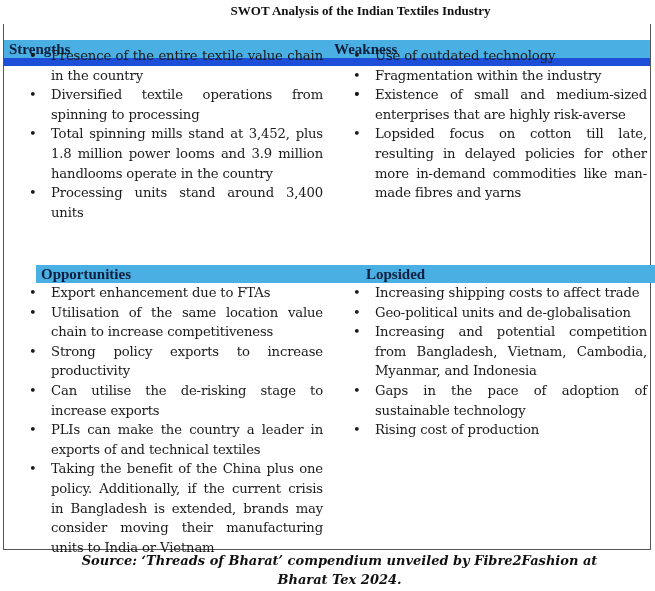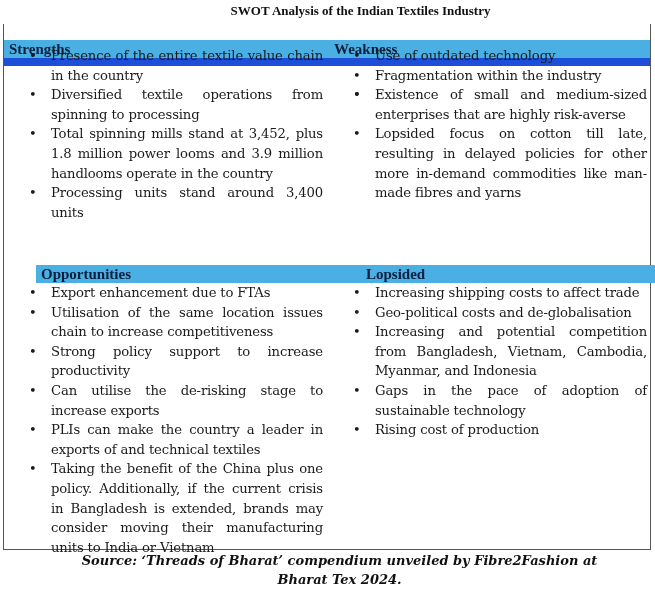--- a/index.html
+++ b/index.html
@@ -90,31 +90,31 @@
   </div>
 
   <div class="hdr mid">
     <span style="left:5px;">Opportunities</span>
     <span style="left:330px;">Lopsided</span>
   </div>
 
   <div class="col" style="left:3px; top:259px;">
     <ul>
         <li><span class="bullet">•</span><span>Export enhancement due to FTAs</span></li>
-        <li><span class="bullet">•</span><span>Utilisation of the same location issues chain to increase competitiveness</span></li>
-        <li><span class="bullet">•</span><span>Strong policy support to increase productivity</span></li>
+        <li><span class="bullet">•</span><span>Utilisation of the same location value chain to increase competitiveness</span></li>
+        <li><span class="bullet">•</span><span>Strong policy exports to increase productivity</span></li>
         <li><span class="bullet">•</span><span>Can utilise the de-risking stage to increase exports</span></li>
         <li><span class="bullet">•</span><span>PLIs can make the country a leader in exports of and technical textiles</span></li>
         <li><span class="bullet">•</span><span>Taking the benefit of the China plus one policy. Additionally, if the current crisis in Bangladesh is extended, brands may consider moving their manufacturing units to India or Vietnam</span></li>
       </ul>
   </div>
   <div class="col" style="left:327px; top:259px;">
     <ul>
         <li><span class="bullet">•</span><span>Increasing shipping costs to affect trade</span></li>
-        <li><span class="bullet">•</span><span>Geo-political costs and de-globalisation</span></li>
+        <li><span class="bullet">•</span><span>Geo-political units and de-globalisation</span></li>
         <li><span class="bullet">•</span><span>Increasing and potential competition from Bangladesh, Vietnam, Cambodia, Myanmar, and Indonesia</span></li>
         <li><span class="bullet">•</span><span>Gaps in the pace of adoption of sustainable technology</span></li>
         <li><span class="bullet">•</span><span>Rising cost of production</span></li>
       </ul>
   </div>
 </div>
 
 <div class="source">
   <div>Source: ‘Threads of Bharat’ compendium unveiled by Fibre2Fashion at</div>
   <div>Bharat Tex 2024.</div>

